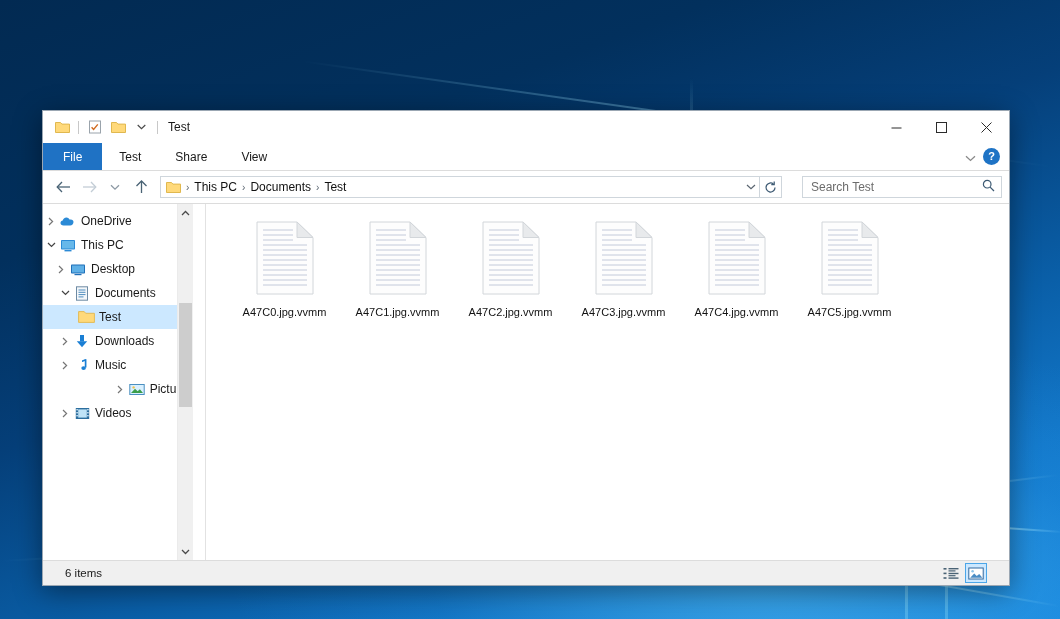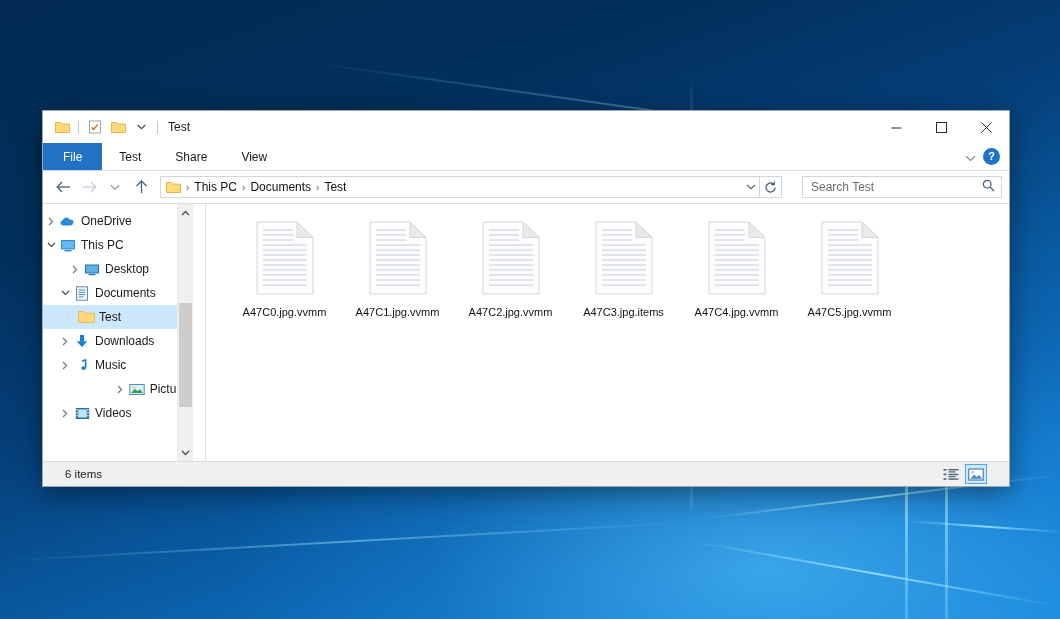--- a/index.html
+++ b/index.html
@@ -26,21 +26,21 @@
   .beam {
     position: absolute;
     background: linear-gradient(90deg, rgba(140,225,255,0.0), rgba(160,230,255,0.85), rgba(140,225,255,0.0));
     filter: blur(0.6px);
   }
 
   
   #explorer {
     position: absolute;
     left: 42px; top: 110px;
-    width: 968px; height: 377px;
+    width: 968px; height: 476px;
     background: #ffffff;
     border: 1px solid #9ba7b3;
     box-shadow: 0 6px 26px rgba(0,0,0,0.42);
     display: flex; flex-direction: column;
   }
 
   
   .titlebar {
     height: 32px;
     background: #ffffff;
@@ -415,21 +415,21 @@
             <span class="tree-icon">
               <svg width="16" height="13" viewBox="0 0 16 13">
                 <rect x="1" y="1" width="14" height="9.5" rx="0.8" fill="#2b8ad6"></rect>
                 <rect x="2" y="2" width="12" height="7.5" fill="#67b8ea"></rect>
                 <rect x="4.5" y="11" width="7" height="1.4" fill="#2b8ad6"></rect>
               </svg>
             </span>
             <span class="tree-label">This PC</span>
           </div>
 
-          <div class="tree-item" style="padding-left:24px;">
+          <div class="tree-item" style="padding-left:10px;">
             <span class="chev">
               <svg width="6" height="9" viewBox="0 0 6 9">
                   <path d="M1 1l3.6 3.5L1 8" fill="none" stroke="#767676" stroke-width="1.2"></path>
                 </svg>
             </span>
             <span class="tree-icon">
               <svg width="16" height="13" viewBox="0 0 16 13">
                 <rect x="1" y="1.5" width="14" height="9" rx="0.8" fill="#1f6fb8"></rect>
                 <rect x="2" y="2.5" width="12" height="7" fill="#5fb0e6"></rect>
                 <rect x="4.5" y="11" width="7" height="1.2" fill="#1f6fb8"></rect>
@@ -643,21 +643,21 @@
                     <line x1="7" y1="34" x2="51" y2="34"></line>
                   <line x1="7" y1="39" x2="51" y2="39"></line>
                     <line x1="7" y1="44" x2="51" y2="44"></line>
                   <line x1="7" y1="49" x2="51" y2="49"></line>
                     <line x1="7" y1="54" x2="51" y2="54"></line>
                   <line x1="7" y1="59" x2="51" y2="59"></line>
                     <line x1="7" y1="64" x2="51" y2="64"></line>
                 </g>
               </svg>
             </div>
-            <div class="file-label">A47C3.jpg.items</div>
+            <div class="file-label">A47C3.jpg.vvmm</div>
           </div>
 
           <div class="file-item">
             <div class="file-icon-wrap">
               <svg width="58" height="74" viewBox="0 0 58 74">
                 <path d="M1 1h40l16 15.5V73H1z" fill="#fdfdfd" stroke="#d2d6da" stroke-width="1"></path>
                 <path d="M41 1l16 15.5H41z" fill="#e8eaec" stroke="#d2d6da" stroke-width="1"></path>
                 <g stroke="#c3cada" stroke-width="1">
                   <line x1="7" y1="9" x2="37" y2="9"></line>
                     <line x1="7" y1="14" x2="37" y2="14"></line>

